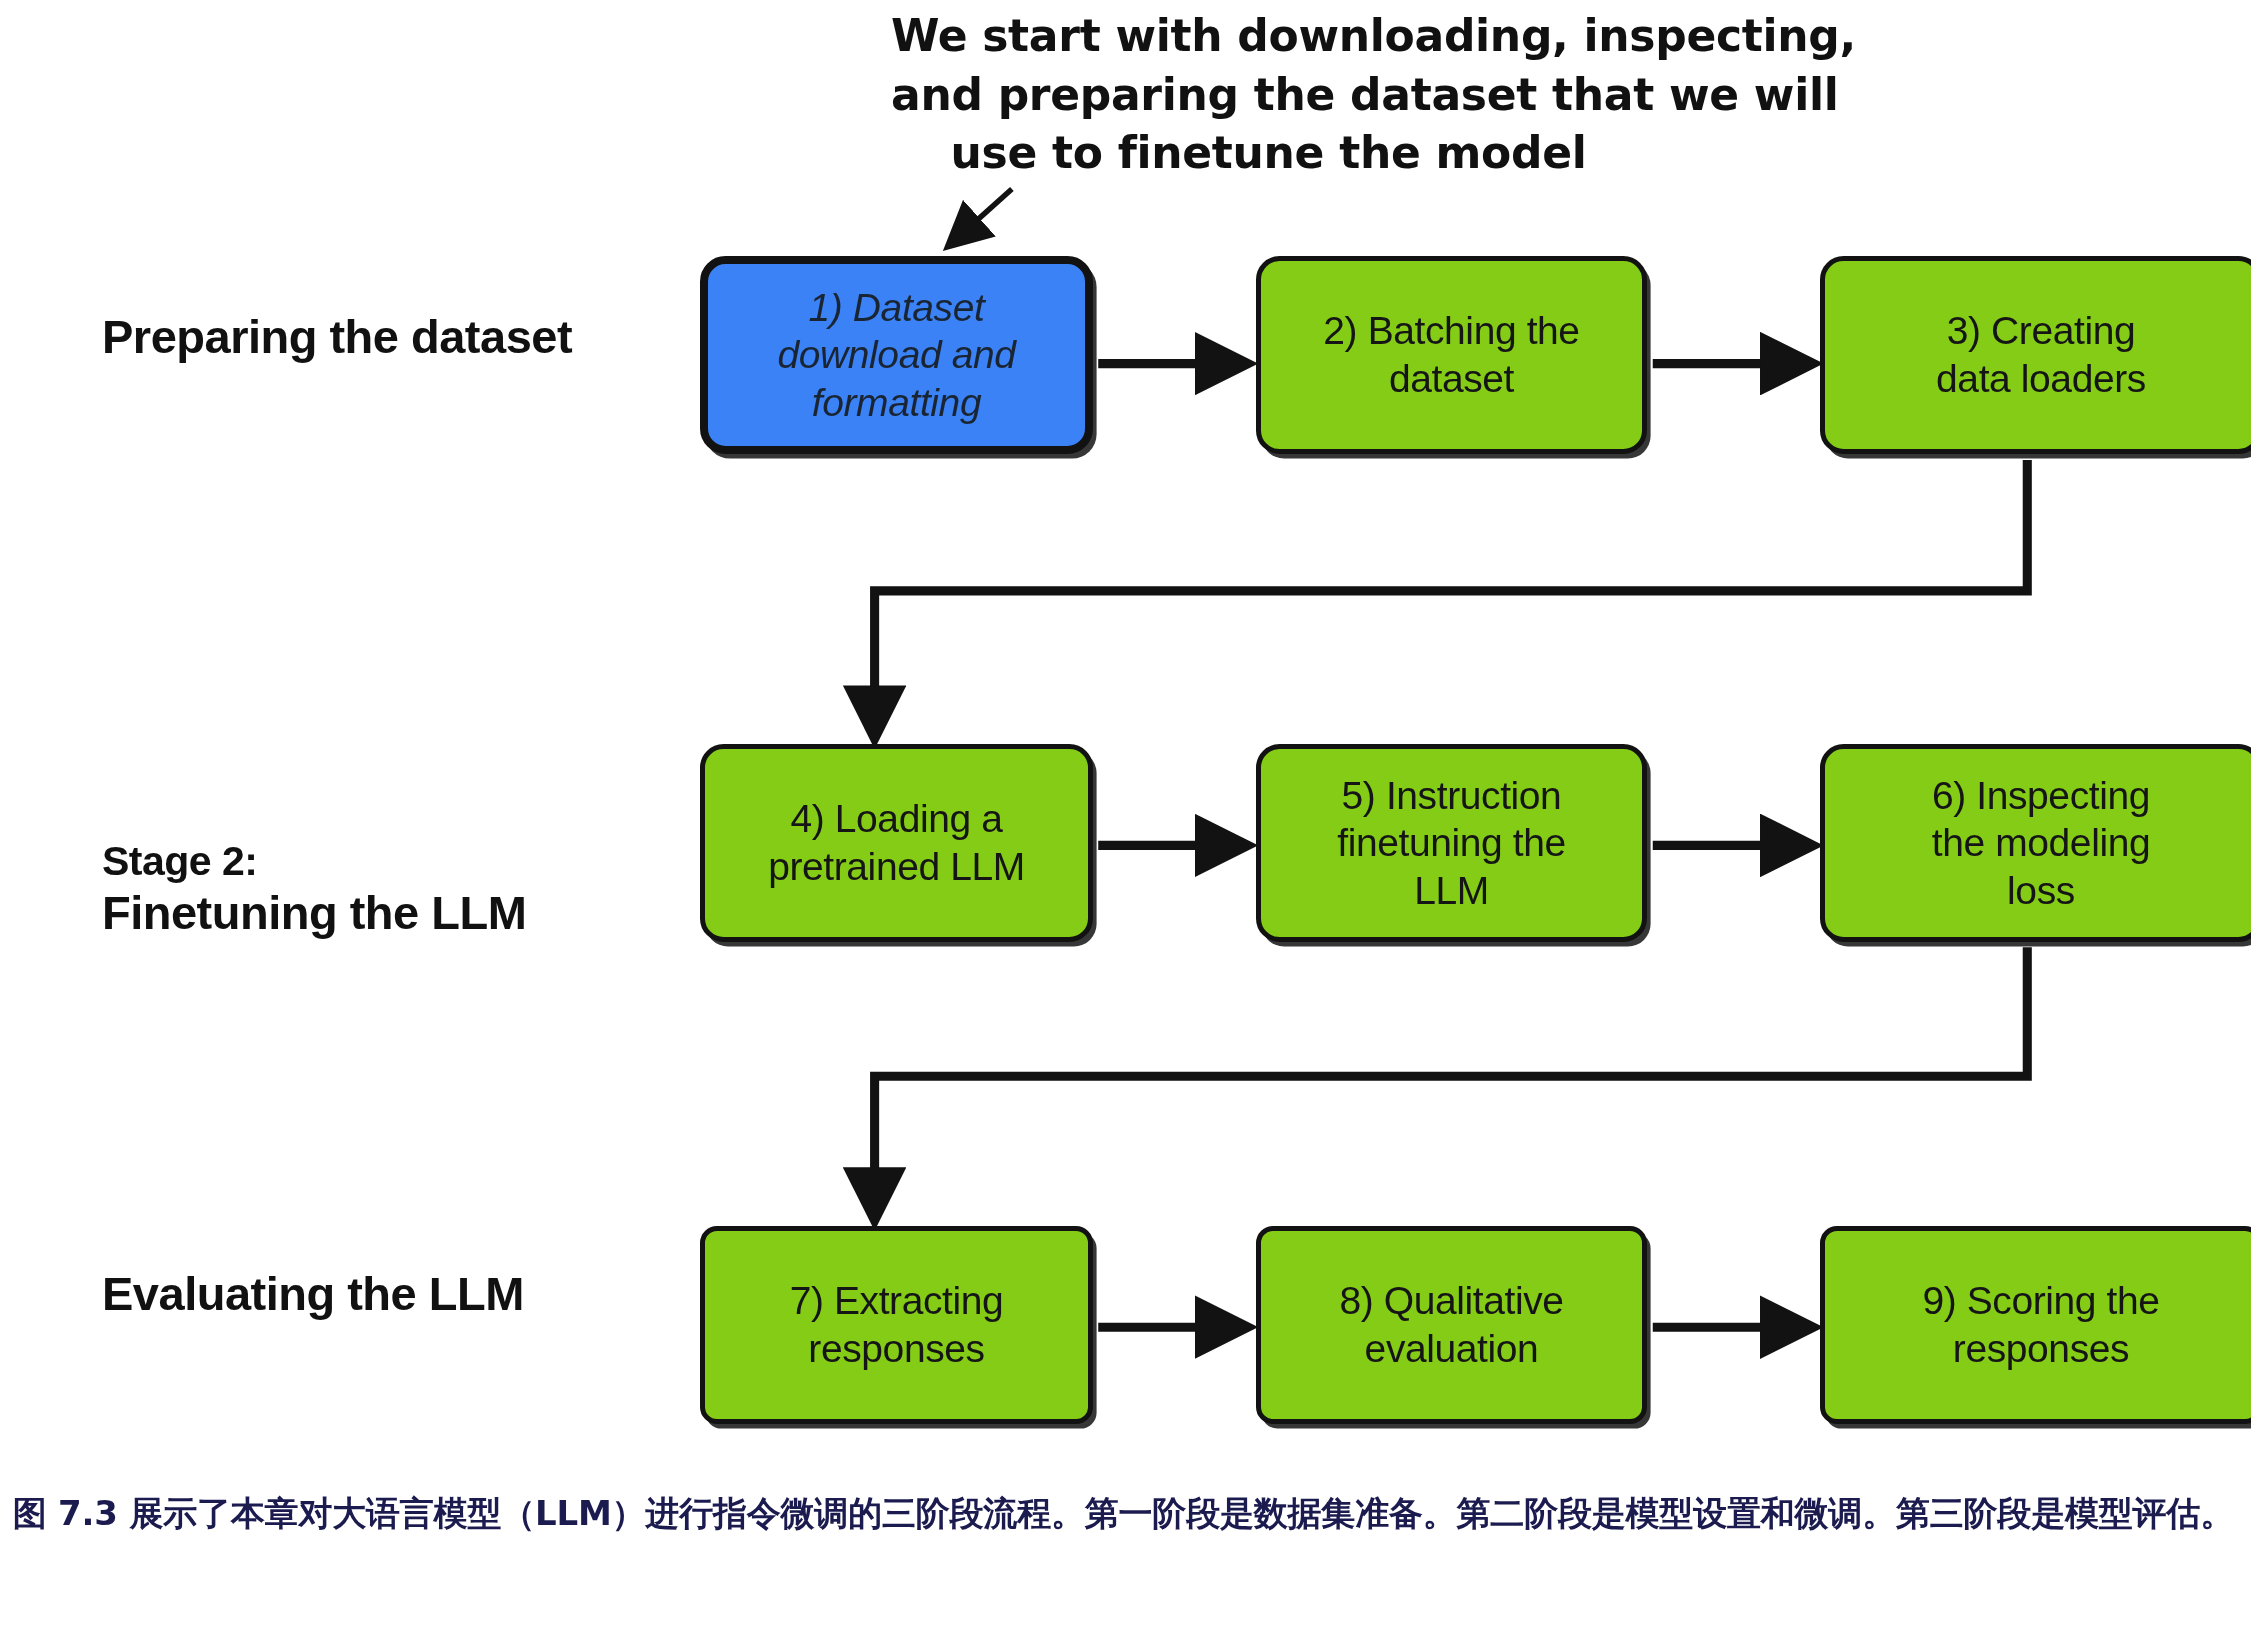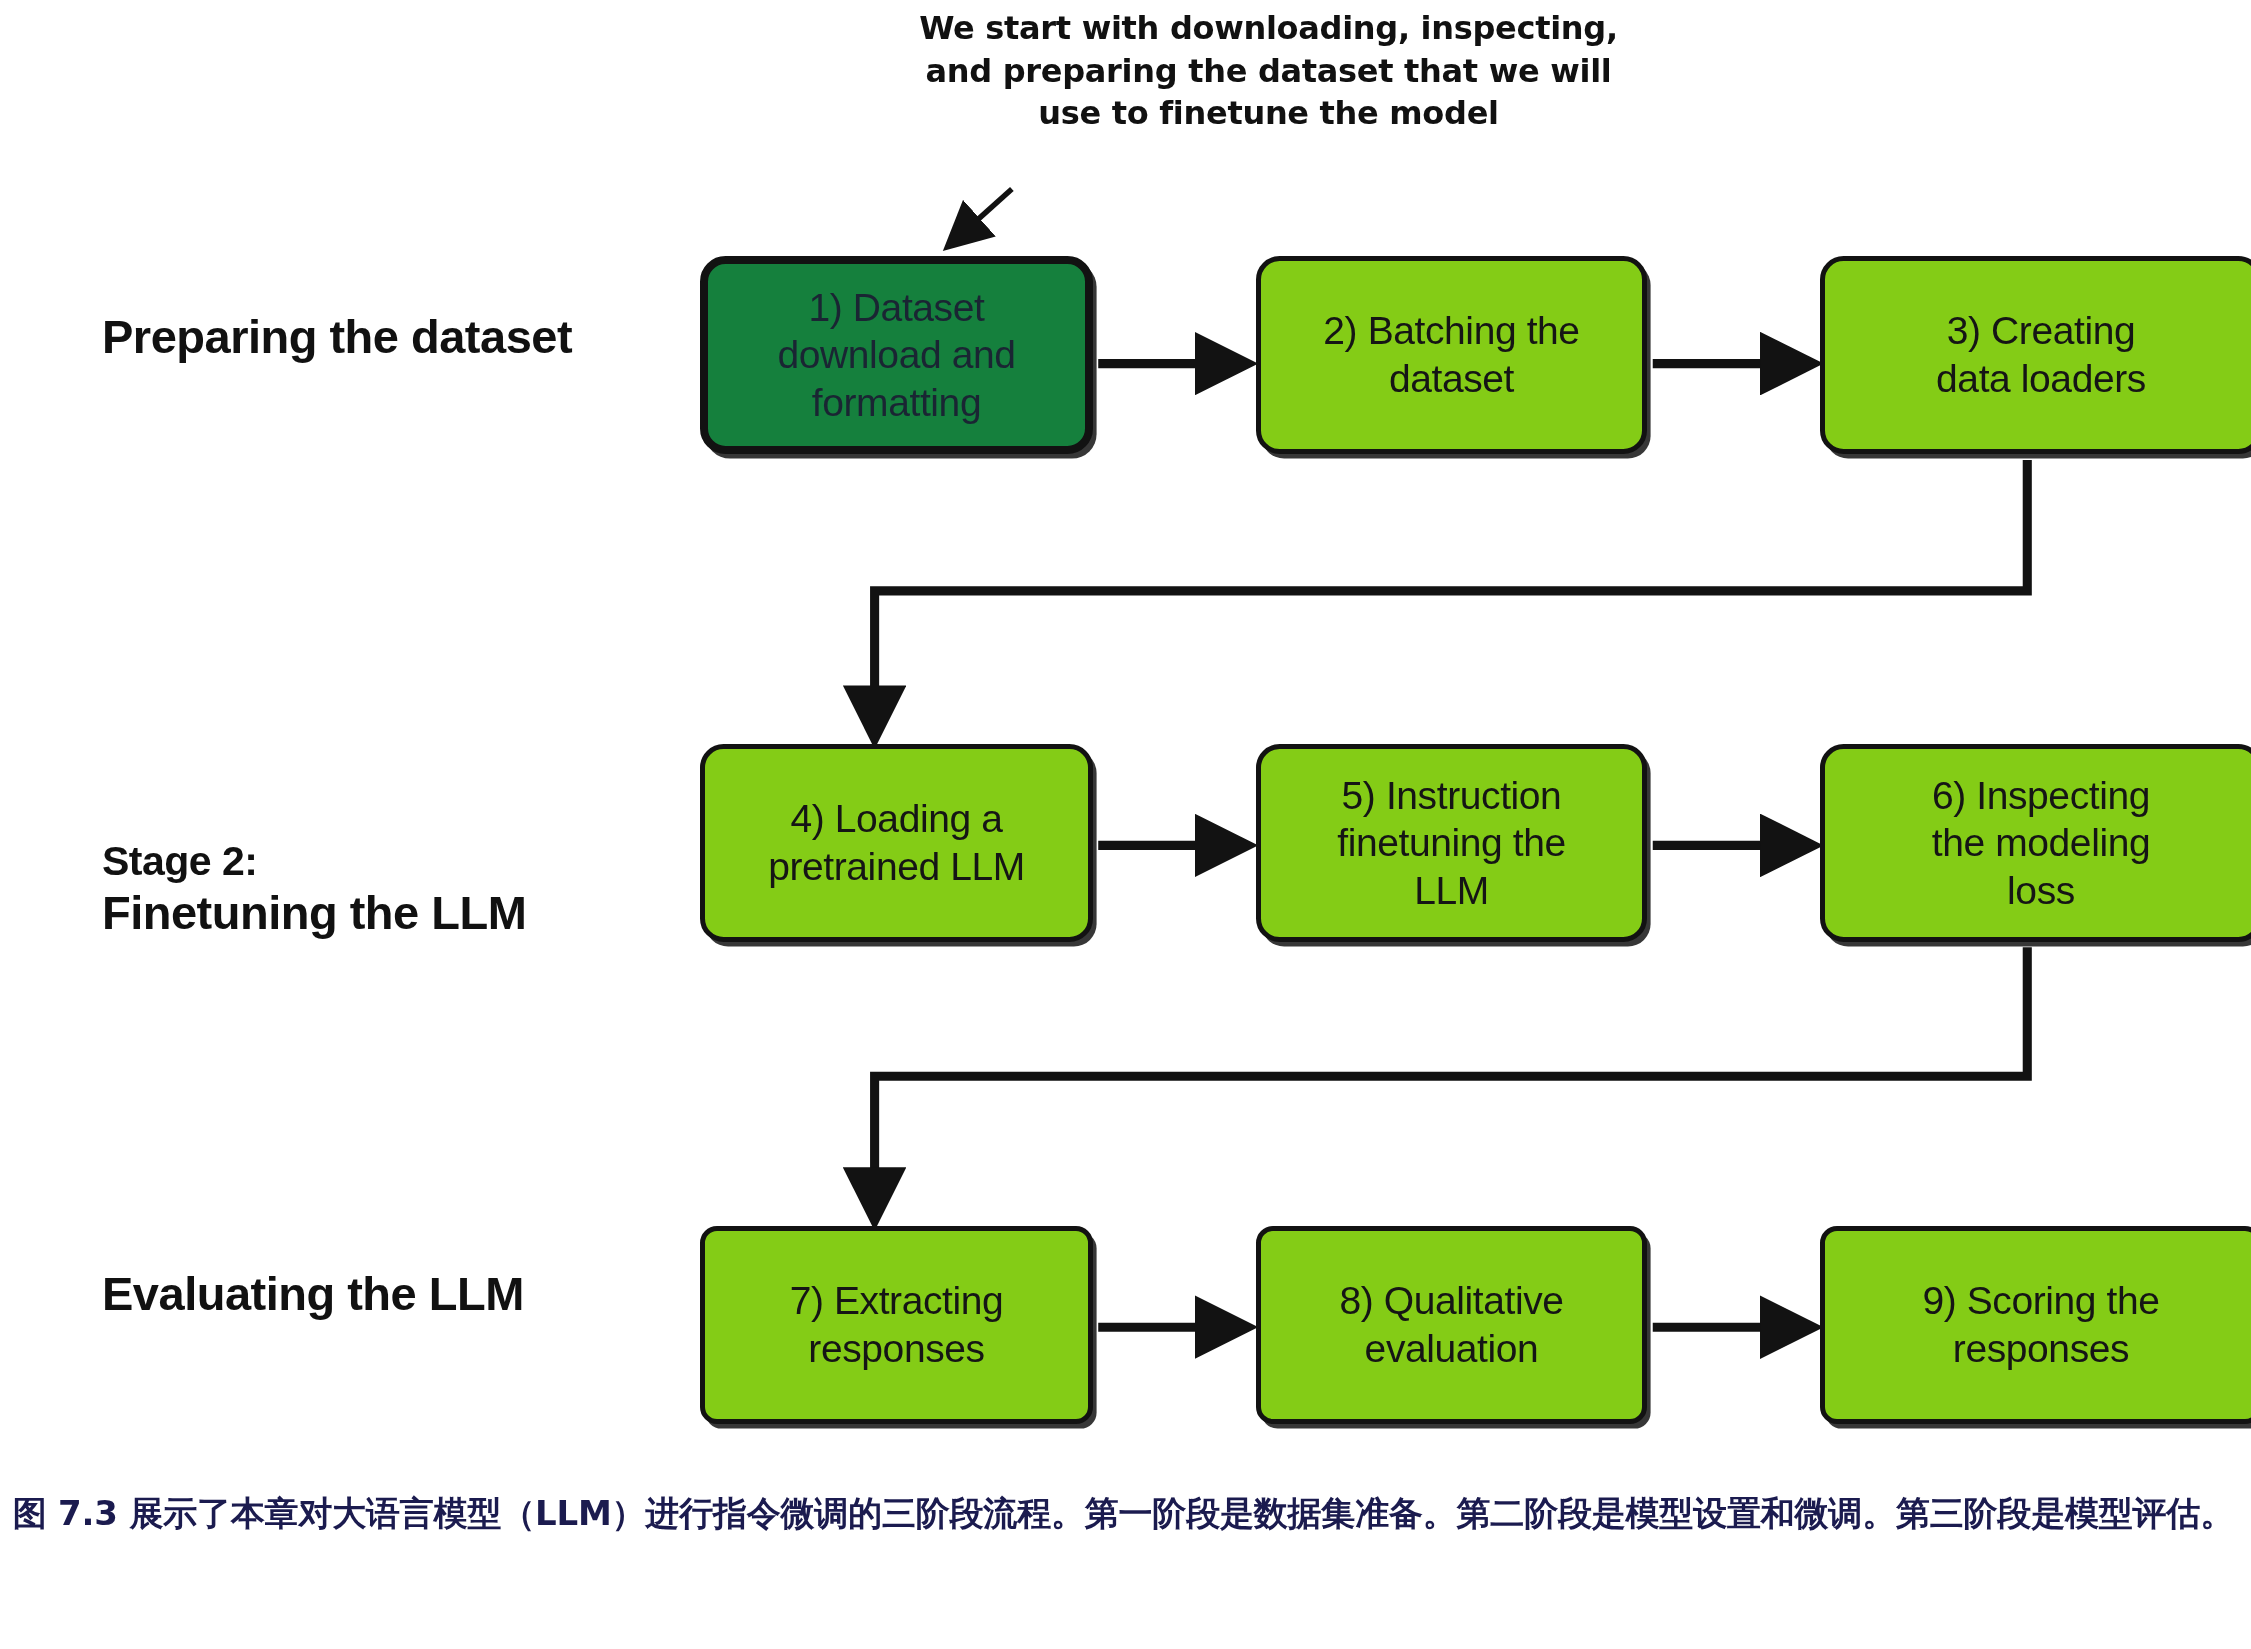--- a/index.html
+++ b/index.html
@@ -33,21 +33,21 @@
 
   
   .callout {
     position: absolute;
     left: 891px;
     top: 7.3px;
     width: 755px;
     text-align: center;
     font-family: "DejaVu Sans", sans-serif;
     font-weight: 700;
-    font-size: 32px;
+    font-size: 44px;
     line-height: 1.33;
     color: #111111;
     letter-spacing: -0.3px;
   }
   .callout .line { display: block; white-space: nowrap; }
 
   
   .stage-label {
     position: absolute;
     left: 102px;
@@ -87,23 +87,24 @@
     padding: 5.5px 12.7px;
   }
   .flow-box .box-text {
     font-size: 39px;
     line-height: 1.22;
     color: #151515;
     font-weight: 400;
     letter-spacing: -0.4px;
   }
   .flow-box.highlight {
-    background: #15803d;
+    background: #3b82f6;
     border-width: 8.2px;
     border-radius: 25.5px;
+    font-style: italic;
   }
   .flow-box.highlight .box-text { color: #1a2533; }
 
   
   .col-1 { left: 700px;  width: 393px; }
   .col-2 { left: 1256px; width: 391px; }
   .col-3 { left: 1820px; width: 442px; }
 
   
   .row-1 { top: 256px;  height: 198px; }

